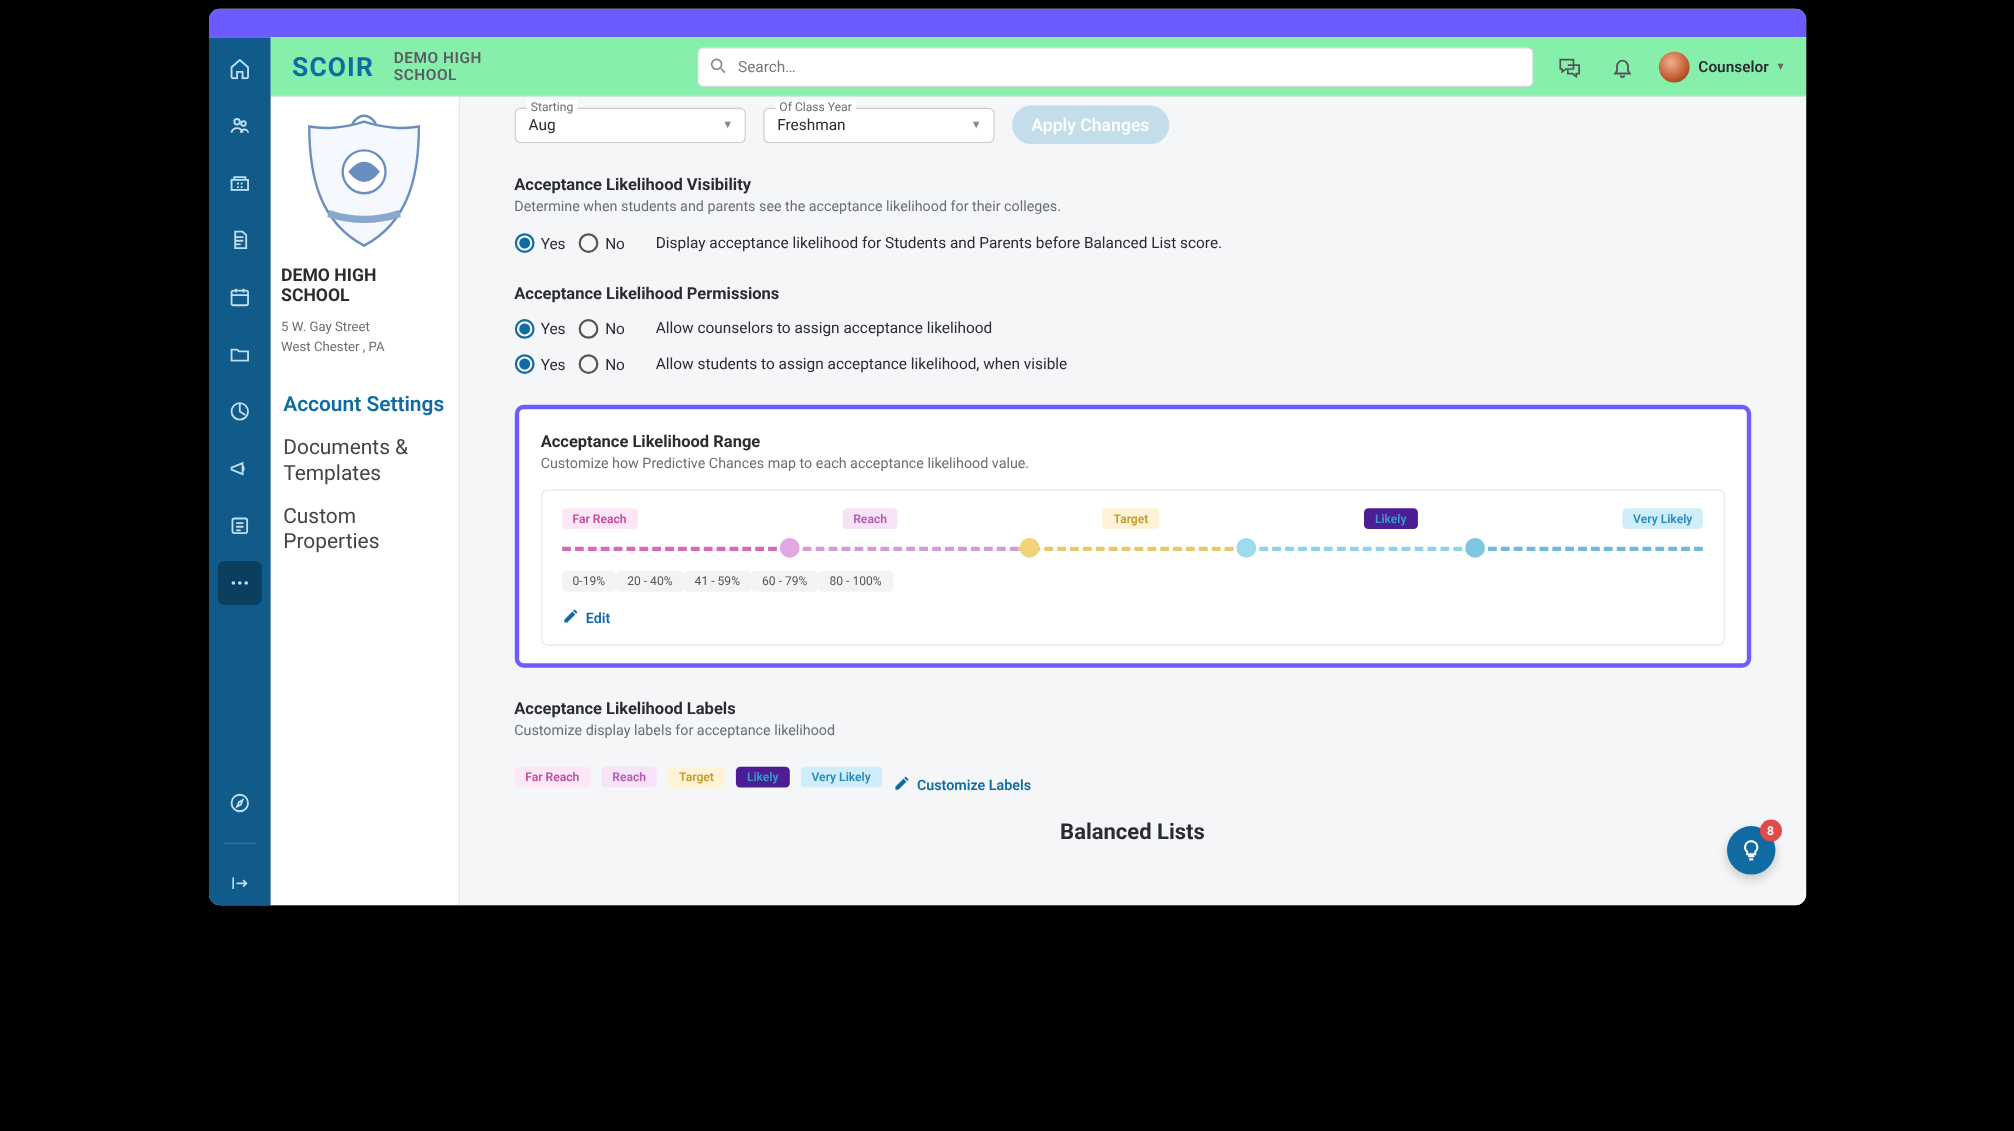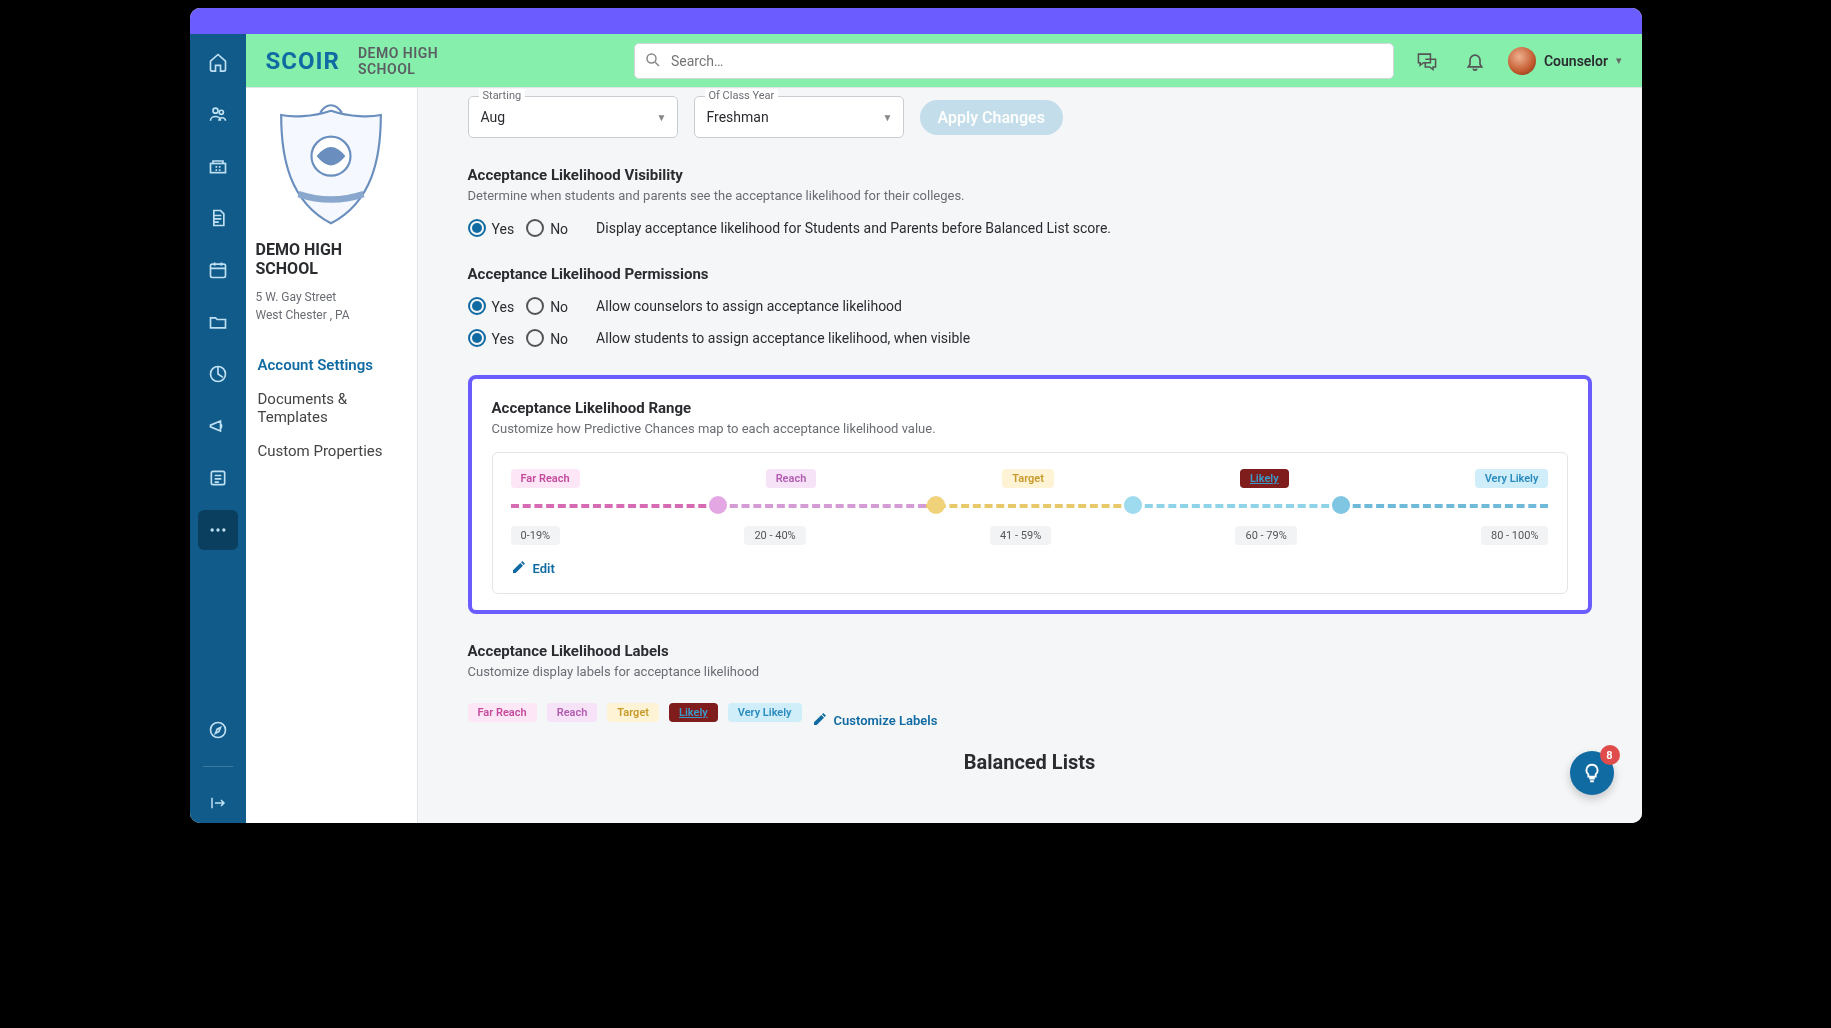--- a/index.html
+++ b/index.html
@@ -22,61 +22,61 @@
 .header .iconbtn { width: 30px; height: 30px; display: flex; align-items: center; justify-content: center; color: #555; cursor: pointer; }
 .header .user { display: flex; align-items: center; gap: 8px; cursor: pointer; margin-left: auto; }
 .header .avatar { width: 28px; height: 28px; border-radius: 50%; background: radial-gradient(circle at 40% 35%, #f0b090 0%, #c25a2e 60%, #7a2e12 100%); }
 .header .uname { font-size: 14px; font-weight: 600; color: #2a2c30; }
 .body { flex: 1; display: flex; overflow: hidden; }
 .sidepanel { width: 172px; background: #fff; border-right: 1px solid #e2e4e8; padding: 14px 10px; overflow-y: auto; }
 .crest { width: 140px; height: 130px; margin: 0 auto 8px; display:flex; align-items:center; justify-content:center; }
 .crest svg { width: 130px; height: 130px; }
 .sidepanel .sname { font-size: 16px; font-weight: 700; color: #2a2c30; line-height: 1.2; margin: 6px 0 10px; }
 .sidepanel .addr { font-size: 12px; color: #6a6d73; line-height: 1.5; margin-bottom: 24px; }
-.sidepanel .navlink { display: block; font-size: 15px; color: #444; padding: 8px 2px; cursor: pointer; }
+.sidepanel .navlink { display: block; font-size: 19px; color: #444; padding: 8px 2px; cursor: pointer; }
 .sidepanel .navlink.active { color: #106ba3; font-weight: 600; }
 .content { flex: 1; overflow-y: auto; padding: 8px 50px 40px 50px; }
 .row { display: flex; gap: 16px; align-items: center; margin-bottom: 28px; }
-.selectbox { position: relative; border: 1px solid #c9ccd1; border-radius: 5px; background: #fff; height: 42px; display: flex; align-items: center; padding: 0 30px 0 12px; min-width: 210px; cursor: pointer; }
+.selectbox { position: relative; border: 1px solid #c9ccd1; border-radius: 5px; background: #fff; height: 32px; display: flex; align-items: center; padding: 0 30px 0 12px; min-width: 210px; cursor: pointer; }
 .selectbox .flabel { position: absolute; top: -8px; left: 10px; background: #fff; padding: 0 4px; font-size: 11px; color: #6a6d73; }
 .selectbox .fval { font-size: 14px; color: #2a2c30; }
 .selectbox .chev { position: absolute; right: 10px; color: #888; font-size: 10px; }
 .applybtn { background: #b7d8e8; color: #fff; border: none; border-radius: 20px; padding: 8px 18px; font-size: 16px; font-weight: 600; cursor: not-allowed; opacity: 0.8; }
 .section-title { font-size: 15px; font-weight: 700; color: #2a2c30; margin-bottom: 4px; }
 .section-desc { font-size: 13px; color: #6a6d73; margin-bottom: 16px; }
 .radioRow { display: flex; align-items: center; gap: 12px; margin: 10px 0 28px; font-size: 14px; color: #2a2c30; }
 .radioRow.dense { margin-bottom: 14px; }
 .radio { display: inline-flex; align-items: flex-end; gap: 6px; cursor: pointer; }
 .radio .circ { width: 18px; height: 18px; border-radius: 50%; border: 2px solid #106ba3; display: inline-flex; align-items: center; justify-content: center; }
 .radio.unsel .circ { border-color: #555; }
 .radio .dot { width: 10px; height: 10px; border-radius: 50%; background: #106ba3; }
 .radioRow .rtext { margin-left: 16px; text-align: center; }
 .highlight-card { border: 4px solid #6b5cff; border-radius: 8px; background: #fff; padding: 20px 20px 16px; margin: 6px 0 28px; }
 .rangewrap { border: 1px solid #e2e4e8; border-radius: 6px; padding: 16px 18px 14px; margin-top: 10px; }
 .rangelabels { display: flex; justify-content: space-between; margin-bottom: 10px; }
 .pill { font-size: 11px; padding: 3px 10px; border-radius: 4px; font-weight: 600; }
 .pill.farreach { background: #fde7f6; color: #c44a9d; }
 .pill.reach { background: #f7e3f7; color: #b25bb2; }
 .pill.target { background: #fff3d6; color: #c79a2a; }
-.pill.likely { background: #7f1d1d; color: #3a9ac9; text-decoration: underline; }
+.pill.likely { background: #4c1d95; color: #3a9ac9; }
 .pill.vlikely { background: #d0eefa; color: #2a8bbf; }
 .slider { position: relative; height: 16px; margin: 4px 0 12px; }
 .track { position: absolute; top: 6px; left: 0; right: 0; height: 4px; display: flex; }
 .seg { flex: 1; border-top: 4px dashed; }
 .seg.s1 { border-color: #d66ab3; }
 .seg.s2 { border-color: #d49bd4; }
 .seg.s3 { border-color: #e8c96a; }
 .seg.s4 { border-color: #8fd3e8; }
 .seg.s5 { border-color: #6fb9d9; }
 .handle { position: absolute; top: -2px; width: 18px; height: 18px; border-radius: 50%; transform: translateX(-50%); cursor: pointer; }
 .h1 { left: 20%; background: #e3a8e3; }
 .h2 { left: 41%; background: #f0d27a; }
 .h3 { left: 60%; background: #9edbef; }
 .h4 { left: 80%; background: #7fc6e3; }
-.rangevals { display: flex; justify-content: space-between; }
+.rangevals { display: flex; }
 .valpill { font-size: 11px; padding: 3px 10px; border-radius: 4px; background: #f1f3f5; color: #555; }
 .editbtn { display: inline-flex; align-items: center; gap: 6px; color: #106ba3; font-size: 13px; font-weight: 600; margin-top: 14px; cursor: pointer; }
 .labelsrow { display: flex; align-items: center; gap: 10px; margin-top: 6px; }
 .bigtitle { font-size: 20px; font-weight: 700; color: #2a2c30; margin-top: 20px; text-align: center; }
 .helpbtn { position: absolute; right: 28px; bottom: 28px; width: 44px; height: 44px; border-radius: 50%; background: #106ba3; display: flex; align-items: center; justify-content: center; color: #fff; cursor: pointer; box-shadow: 0 4px 10px rgba(0,0,0,0.2); }
 .helpbtn .badge { position: absolute; top: -6px; right: -6px; background: #e04b4b; color: #fff; font-size: 11px; font-weight: 700; border-radius: 50%; width: 20px; height: 20px; display: flex; align-items: center; justify-content: center; }
 </style>
 </head>
 <body>
 

